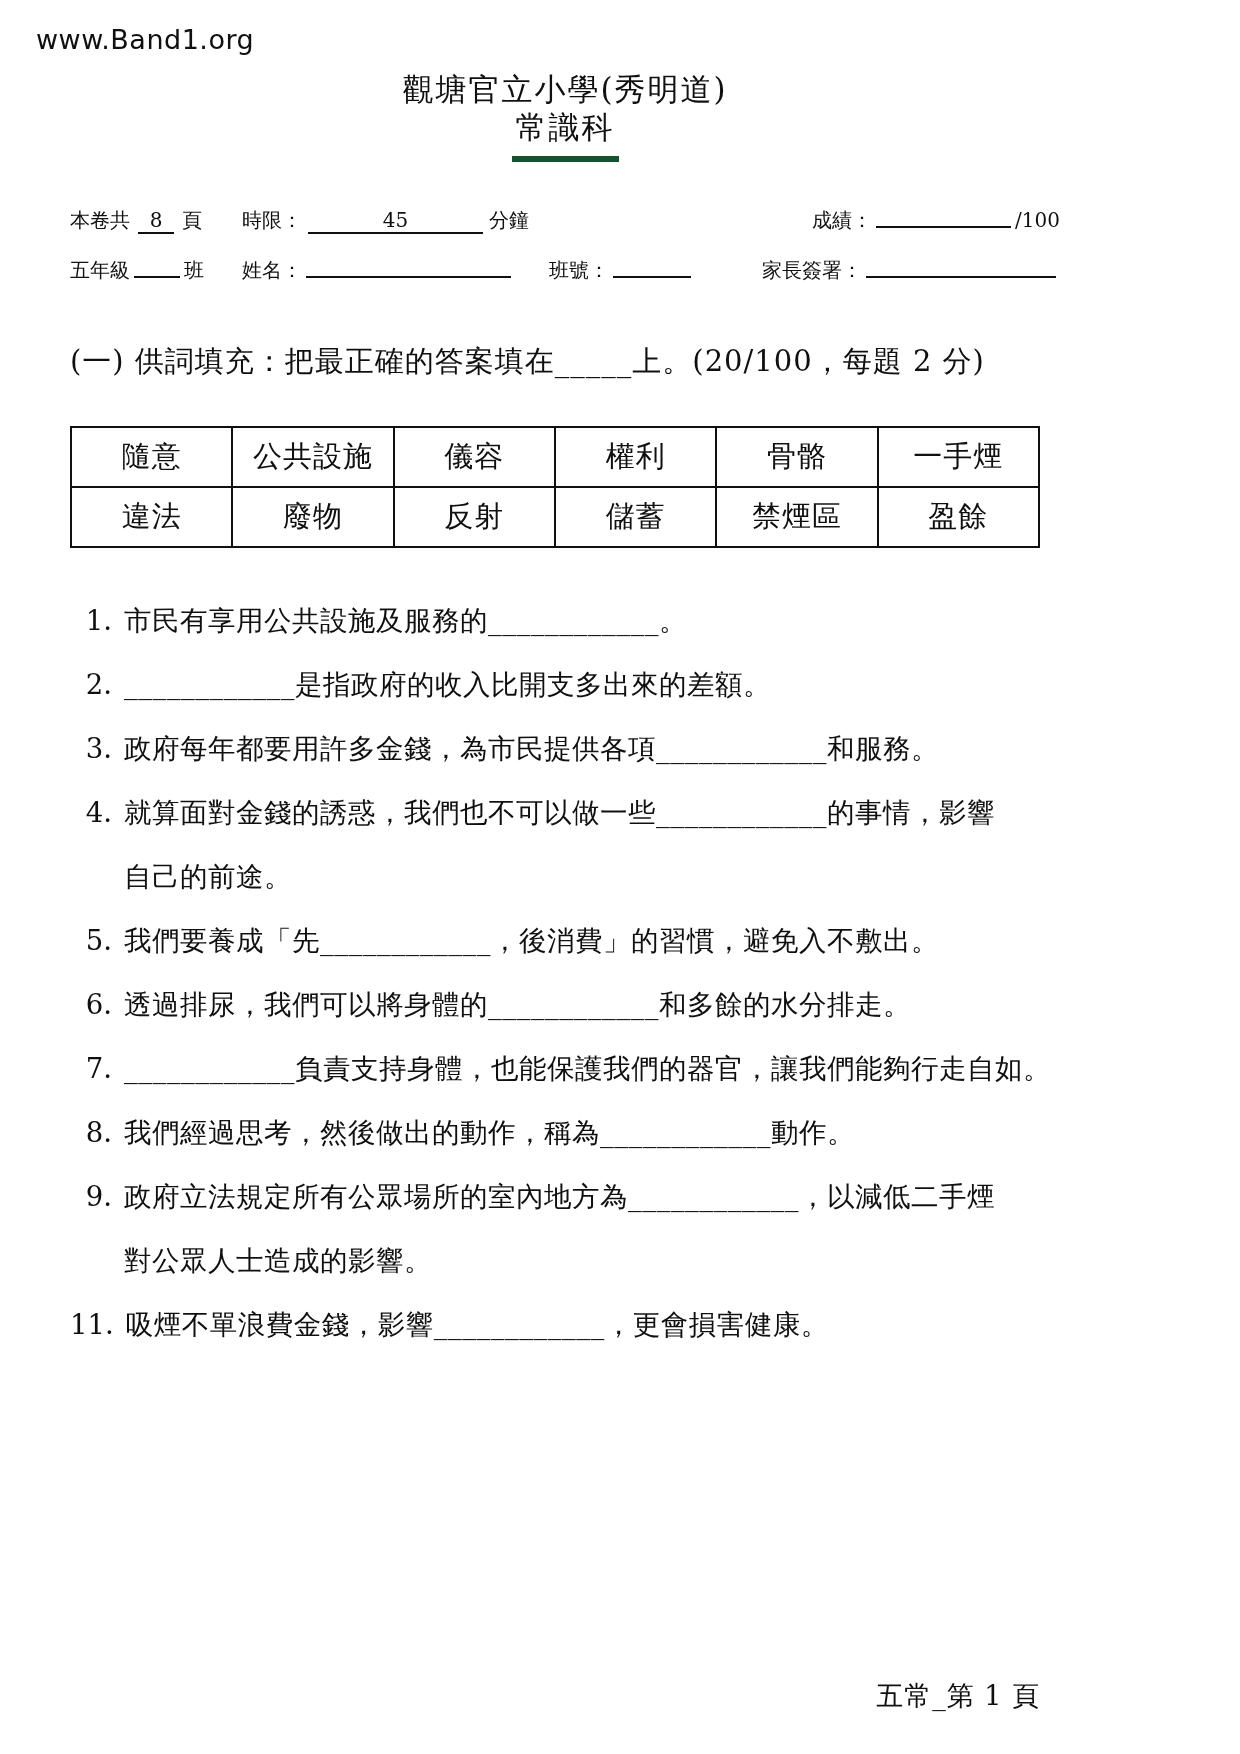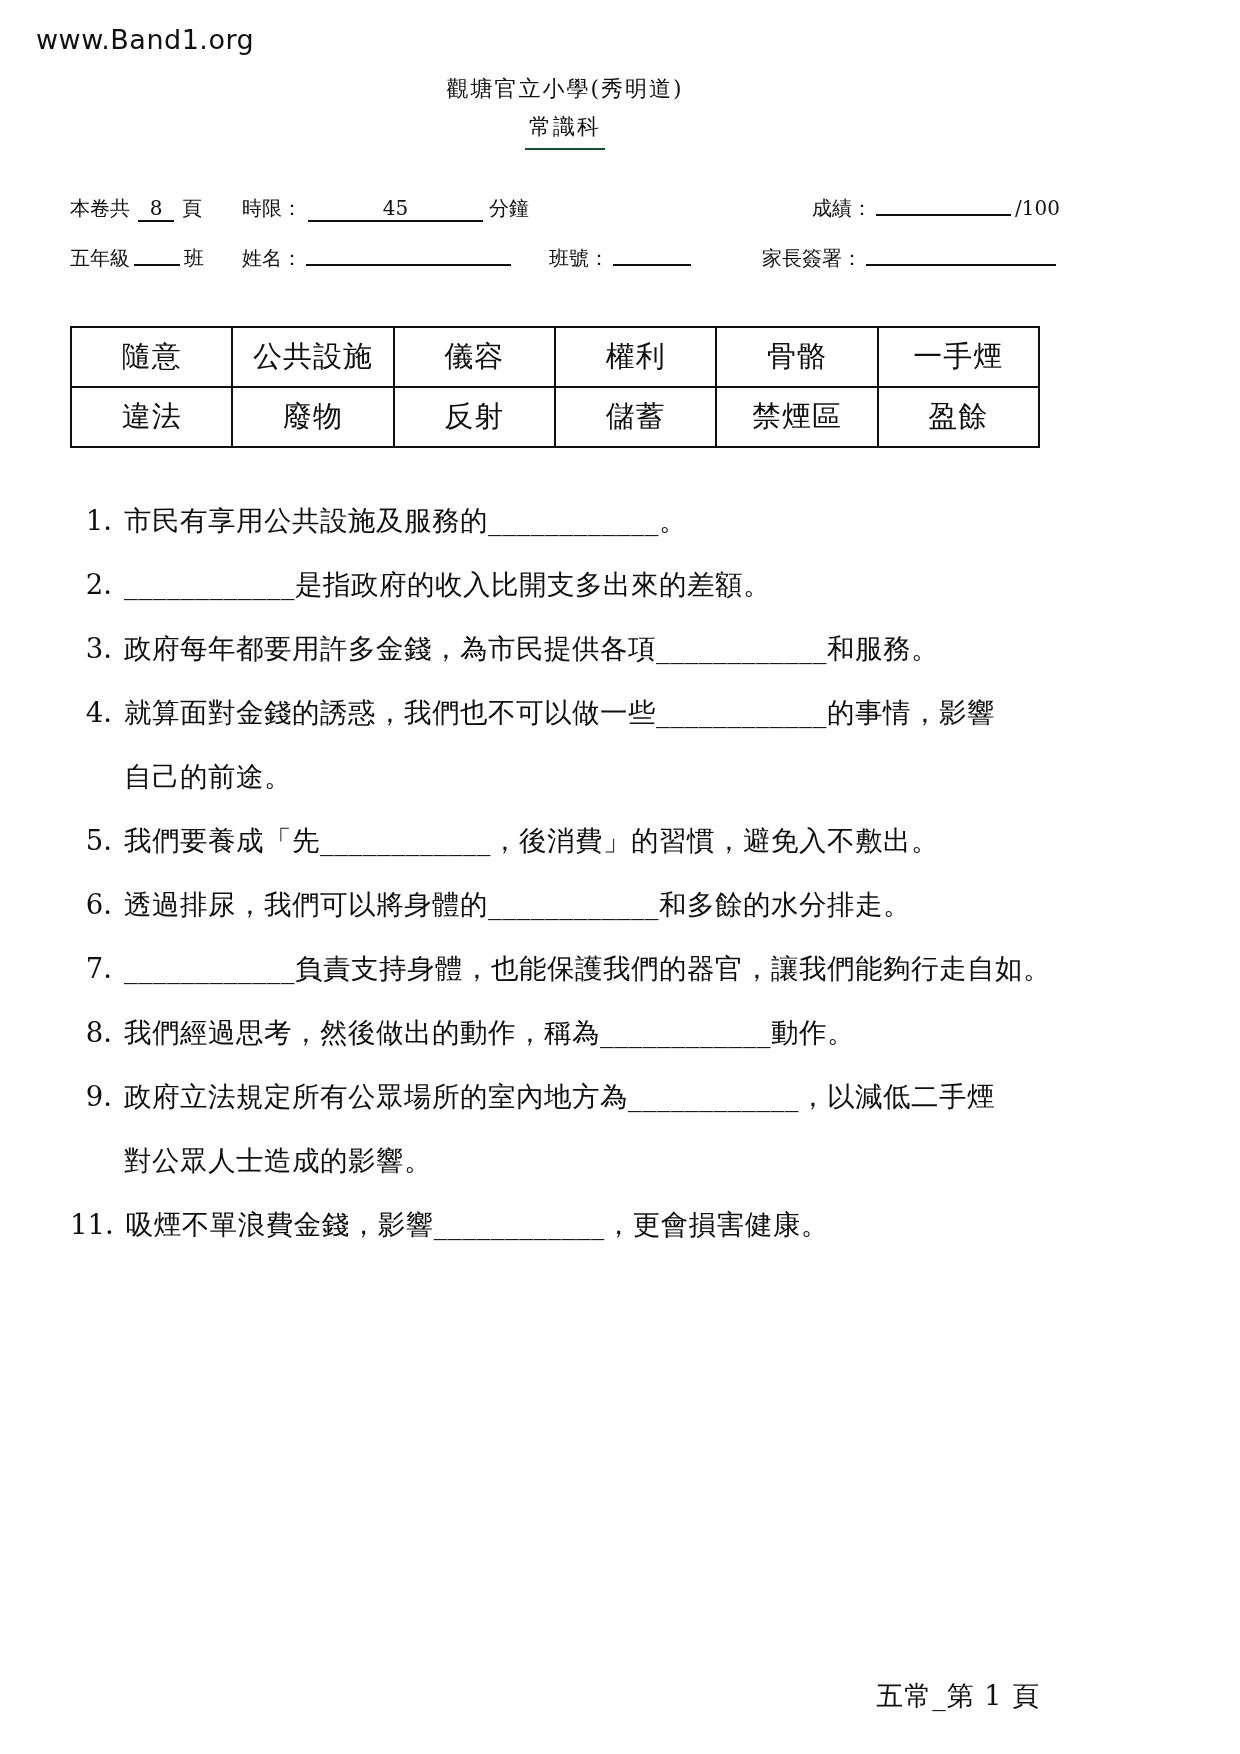--- a/index.html
+++ b/index.html
@@ -9,22 +9,22 @@
     font-family:"DejaVu Serif","Liberation Serif",serif;
     position:relative;overflow:hidden;
   }
   .watermark{
     position:absolute;left:36px;top:24px;
     font-size:27px;letter-spacing:.5px;
     font-family:"DejaVu Sans","Liberation Sans",sans-serif;
   }
   .content{width:990px;margin-left:70px;}
   .title-block{padding-top:70px;text-align:center;}
-  .title-line{font-size:22px;line-height:38px;letter-spacing:2px;}
-  .subject-underline{display:inline-block;border-bottom:2px solid #14532d;padding:0 4px 2px;}
+  .title-line{font-size:31px;line-height:38px;letter-spacing:2px;}
+  .subject-underline{display:inline-block;border-bottom:6px solid #14532d;padding:0 4px 10px;}
   .info-block{margin-top:34px;font-size:20px;}
   .info-row{display:flex;align-items:baseline;line-height:48px;}
   .info-row + .info-row{margin-top:2px;}
   .grp{display:flex;align-items:baseline;white-space:nowrap;}
   .g-time{margin-left:40px;}
   .g-score{margin-left:auto;}
   .g-name{margin-left:38px;}
   .g-classno{margin-left:34px;}
   .g-sign{margin-left:auto;}
   .bv{
@@ -103,20 +103,21 @@
         <span>班號：</span>
         <span class="rule w70"></span>
       </span>
       <span class="grp g-sign">
         <span>家長簽署：</span>
         <span class="rule w185"></span>
       </span>
     </div>
   </div>
 
+  <div class="section-instruction">(一) 供詞填充：把最正確的答案填在_____上。(20/100，每題 2 分)</div>
 
   <table class="word-bank">
     <tbody>
       <tr>
         <td>隨意</td>
         <td>公共設施</td>
         <td>儀容</td>
         <td>權利</td>
         <td>骨骼</td>
         <td>一手煙</td>

